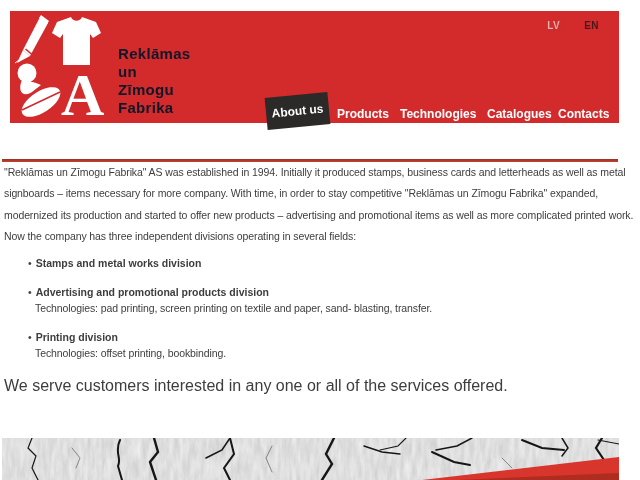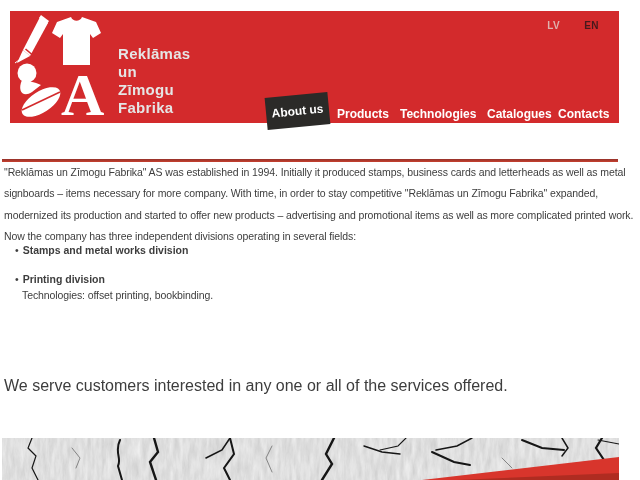--- a/index.html
+++ b/index.html
@@ -4,42 +4,42 @@
 <style>
   html,body{margin:0;padding:0;}
   .page{position:relative;width:640px;height:480px;background:#ffffff;overflow:hidden;
         font-family:"Liberation Sans",sans-serif;color:#3d3d3d;}
 
   
   .header{position:absolute;left:10px;top:11px;width:609px;height:112px;background:#d32a2c;}
   .logo{position:absolute;left:0;top:0;width:300px;height:112px;cursor:pointer;}
   .logo-svg{position:absolute;left:5px;top:2px;width:96px;height:108px;}
   .logo-text{position:absolute;left:108px;top:34px;font-size:15px;line-height:18px;
-             font-weight:bold;letter-spacing:.3px;color:#e5e5e5;}
+             font-weight:bold;letter-spacing:.3px;color:#0f172a;}
   .lang{position:absolute;top:9px;right:20px;font-size:10px;font-weight:bold;letter-spacing:.4px;}
   .lang a{text-decoration:none;margin-left:21px;cursor:pointer;}
   .lang a.lv{color:#dfb2ad;}
   .lang a.en{color:#47191c;}
 
   .nav a{position:absolute;color:#ffffff;font-size:12px;font-weight:bold;
          text-decoration:none;white-space:nowrap;cursor:pointer;}
   .tab-about{left:256px;top:84px;width:63px;height:32px;background:#2b2a28;
              transform:rotate(-5.5deg);display:flex;align-items:center;justify-content:center;}
   .nav-products{left:327px;top:96px;}
   .nav-technologies{left:390px;top:96px;}
   .nav-catalogues{left:477px;top:96px;}
   .nav-contacts{left:548px;top:96px;}
 
   
   .divider{position:absolute;left:2px;top:159px;width:616px;height:3px;
            background:linear-gradient(#93322a,#c8402f);}
   .intro{position:absolute;left:4px;top:162px;margin:0;font-size:10.5px;letter-spacing:-0.1px;}
   .intro span{display:block;line-height:21.3px;white-space:nowrap;}
 
-  .divisions{position:absolute;left:15px;top:242px;margin:0;padding:0;list-style:none;font-size:10.5px;}
+  .divisions{position:absolute;left:15px;top:242px;margin:13px;padding:0;list-style:none;font-size:10.5px;}
   .divisions li{margin-bottom:13px;}
   .dtitle{font-weight:bold;line-height:16px;white-space:nowrap;}
   .bullet{font-weight:normal;margin-right:4px;}
   .ddesc{margin-left:7px;line-height:16px;white-space:nowrap;letter-spacing:-0.1px;}
 
   .closing{position:absolute;left:4px;top:378px;margin:0;font-size:16px;line-height:16px;white-space:nowrap;}
 
   
   .footer-img{position:absolute;left:2px;top:438px;width:617px;height:42px;margin:0;}
   .footer-img svg{display:block;width:100%;height:100%;}
@@ -107,20 +107,24 @@
       <span>signboards – items necessary for more company. With time, in order to stay competitive "Reklāmas un Zīmogu Fabrika" expanded,</span>
       <span>modernized its production and started to offer new products – advertising and promotional items as well as more complicated printed work.</span>
       <span>Now the company has three independent divisions operating in several fields:</span>
     </p>
 
     <ul class="divisions">
       <li>
         <div class="dtitle"><span class="bullet">•</span><b>Stamps and metal works division</b></div>
       </li>
       <li>
+        <div class="dtitle"><span class="bullet">•</span><b>Advertising and promotional products division</b></div>
+        <div class="ddesc">Technologies: pad printing, screen printing on textile and paper, sand- blasting, transfer.</div>
+      </li>
+      <li>
         <div class="dtitle"><span class="bullet">•</span><b>Printing division</b></div>
         <div class="ddesc">Technologies: offset printing, bookbinding.</div>
       </li>
     </ul>
 
     <p class="closing">We serve customers interested in any one or all of the services offered.</p>
   </main>
 
   <figure class="footer-img">
     <svg viewBox="0 0 617 42" preserveAspectRatio="none" aria-hidden="true">

